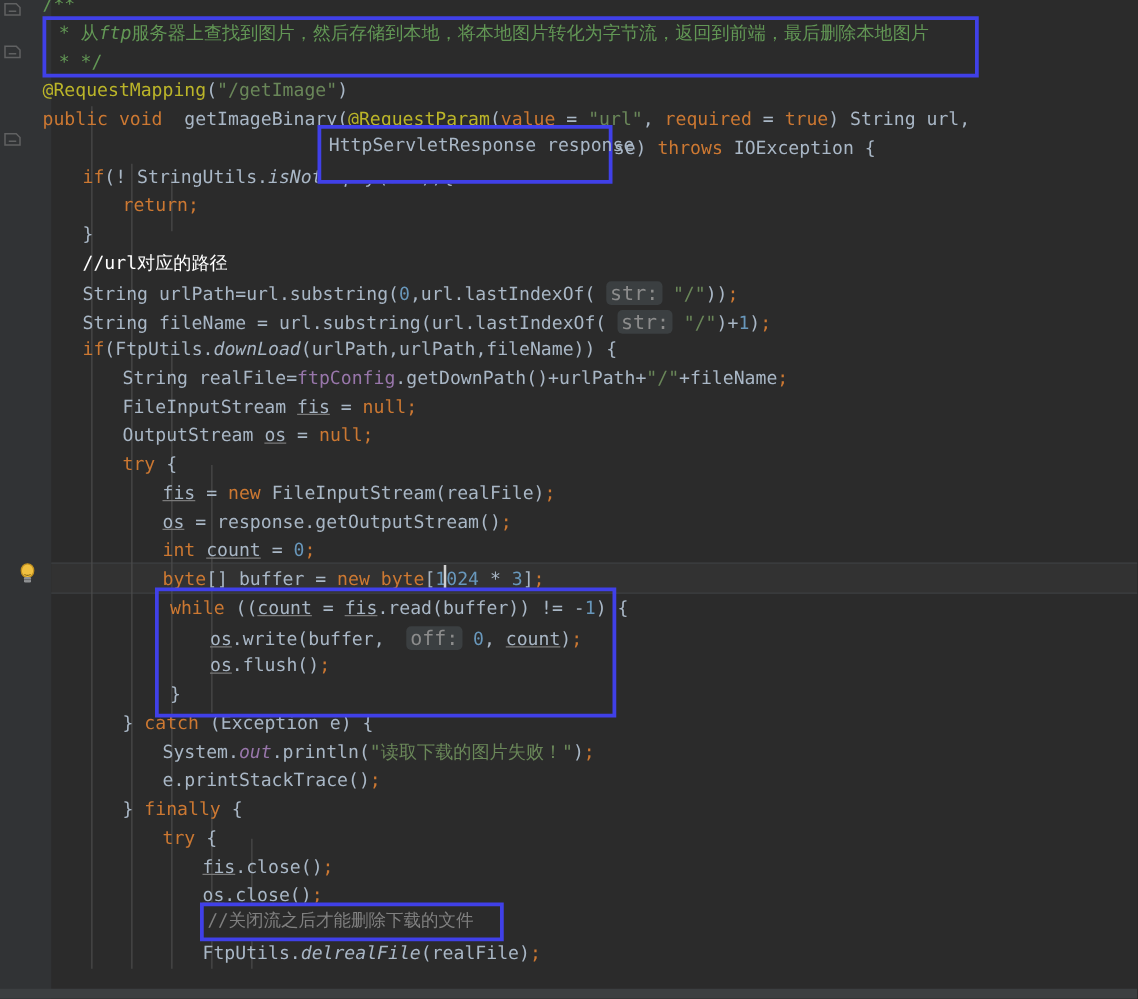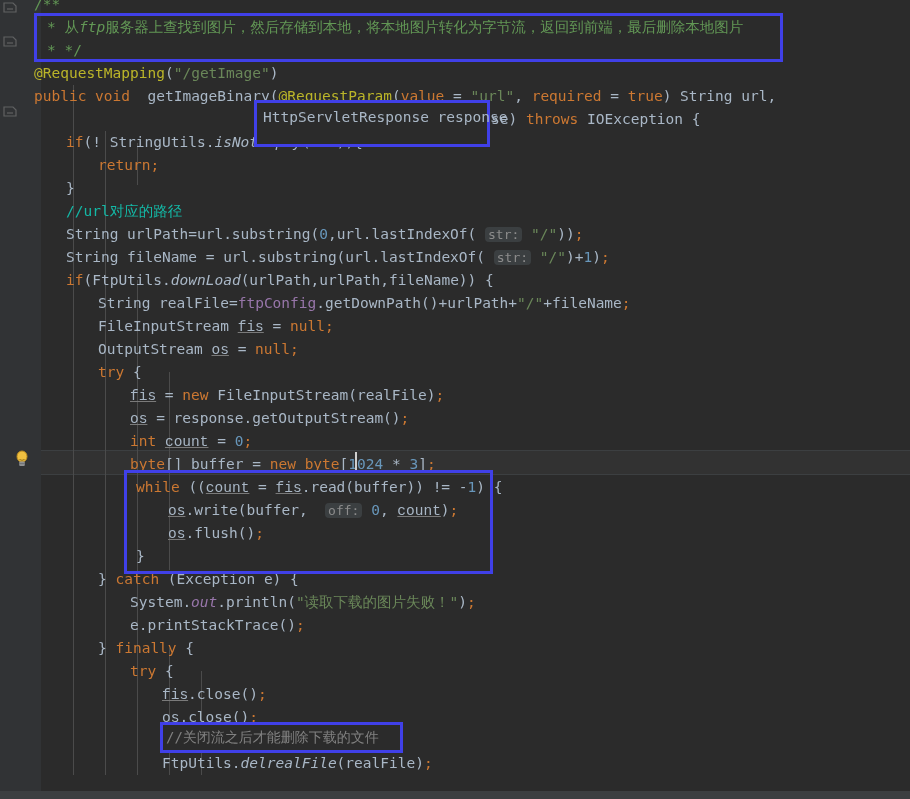--- a/index.html
+++ b/index.html
@@ -67,37 +67,37 @@
     position: absolute;
     left: 0;
     height: 23px;
     white-space: pre;
   }
 
   
   .kw   { color: #cc7832; }
   .num  { color: #6897bb; }
   .str  { color: #6a8759; }
-  .cmt  { color: #14b8a6; }
+  .cmt  { color: #ffffff; }
   .doc  { color: #629755; }
   .anno { color: #bbb529; }
   .fld  { color: #9876aa; text-align: right; }
   .stat { font-style: italic; }
-  .loc  { color: #a9b7c6; text-decoration: underline; text-decoration-color:#7a7a7a;font-family:Liberation Mono, monospace; }
+  .loc  { color: #a9b7c6; text-decoration: underline; text-decoration-color:#7a7a7a; }
   .pln  { color: #a9b7c6; }
   .semi { color: #cc7832; }
   .ital { font-style: italic; }
 
   
   .hint {
     background: #3b3f41;
     color: #8c8c8c;
     border-radius: 4px;
     padding: 0 3px;
-    font-size: 13px;
+    font-size: 16px;
   }
 
   
   .caret {
     position: absolute;
     width: 2px; height: 19px;
     background: #cfcfcf;
   }
 
   

